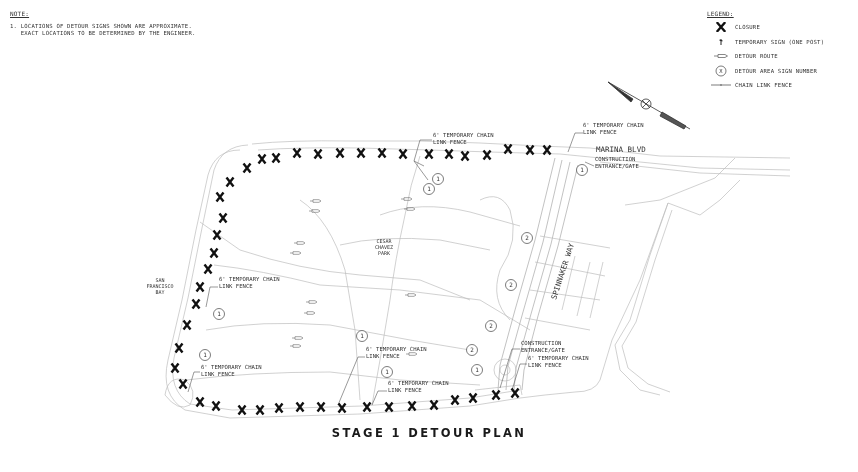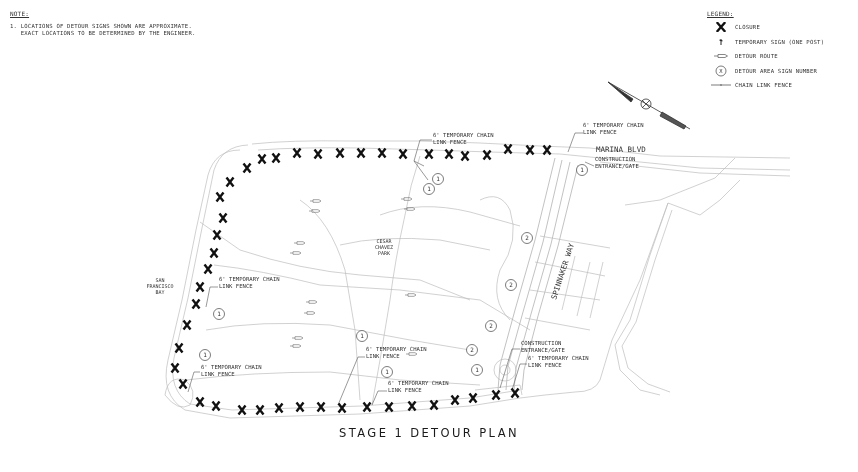--- a/index.html
+++ b/index.html
@@ -8,21 +8,21 @@
   .mono { font-family:"DejaVu Sans Mono", monospace; }
   #note { position:absolute; left:10px; top:10px; font-size:5.6px; line-height:7px; color:#333; letter-spacing:0.2px; }
   #note .title { text-decoration:underline; font-size:6px; margin-bottom:6px; display:inline-block; }
   #note .line { white-space:pre; }
   #legend { position:absolute; left:707px; top:10px; width:150px; font-size:5.6px; color:#333; letter-spacing:0.2px; }
   #legend .title { text-decoration:underline; font-size:6px; margin-bottom:3px; display:block; }
   .lg-row { display:flex; align-items:center; height:14.5px; }
   .lg-sym { width:28px; display:flex; justify-content:center; align-items:center; }
   .lg-lbl { white-space:nowrap; }
   #plan-title { position:absolute; left:0; width:858px; top:426px; text-align:center;
-                font-family:"DejaVu Sans", sans-serif; font-weight:normal; font-size:11.5px;
+                font-family:"DejaVu Sans", sans-serif; font-weight:bold; font-size:11.5px;
                 letter-spacing:2.4px; color:#1a1a1a; }
   svg#map { position:absolute; left:0; top:0; }
   .cad-text { font-family:"DejaVu Sans Mono", monospace; fill:#333; }
 </style>
 </head>
 <body>
 
 <div id="note" class="mono">
   <span class="title">NOTE:</span><br>
   <div class="line">1. LOCATIONS OF DETOUR SIGNS SHOWN ARE APPROXIMATE.</div>

